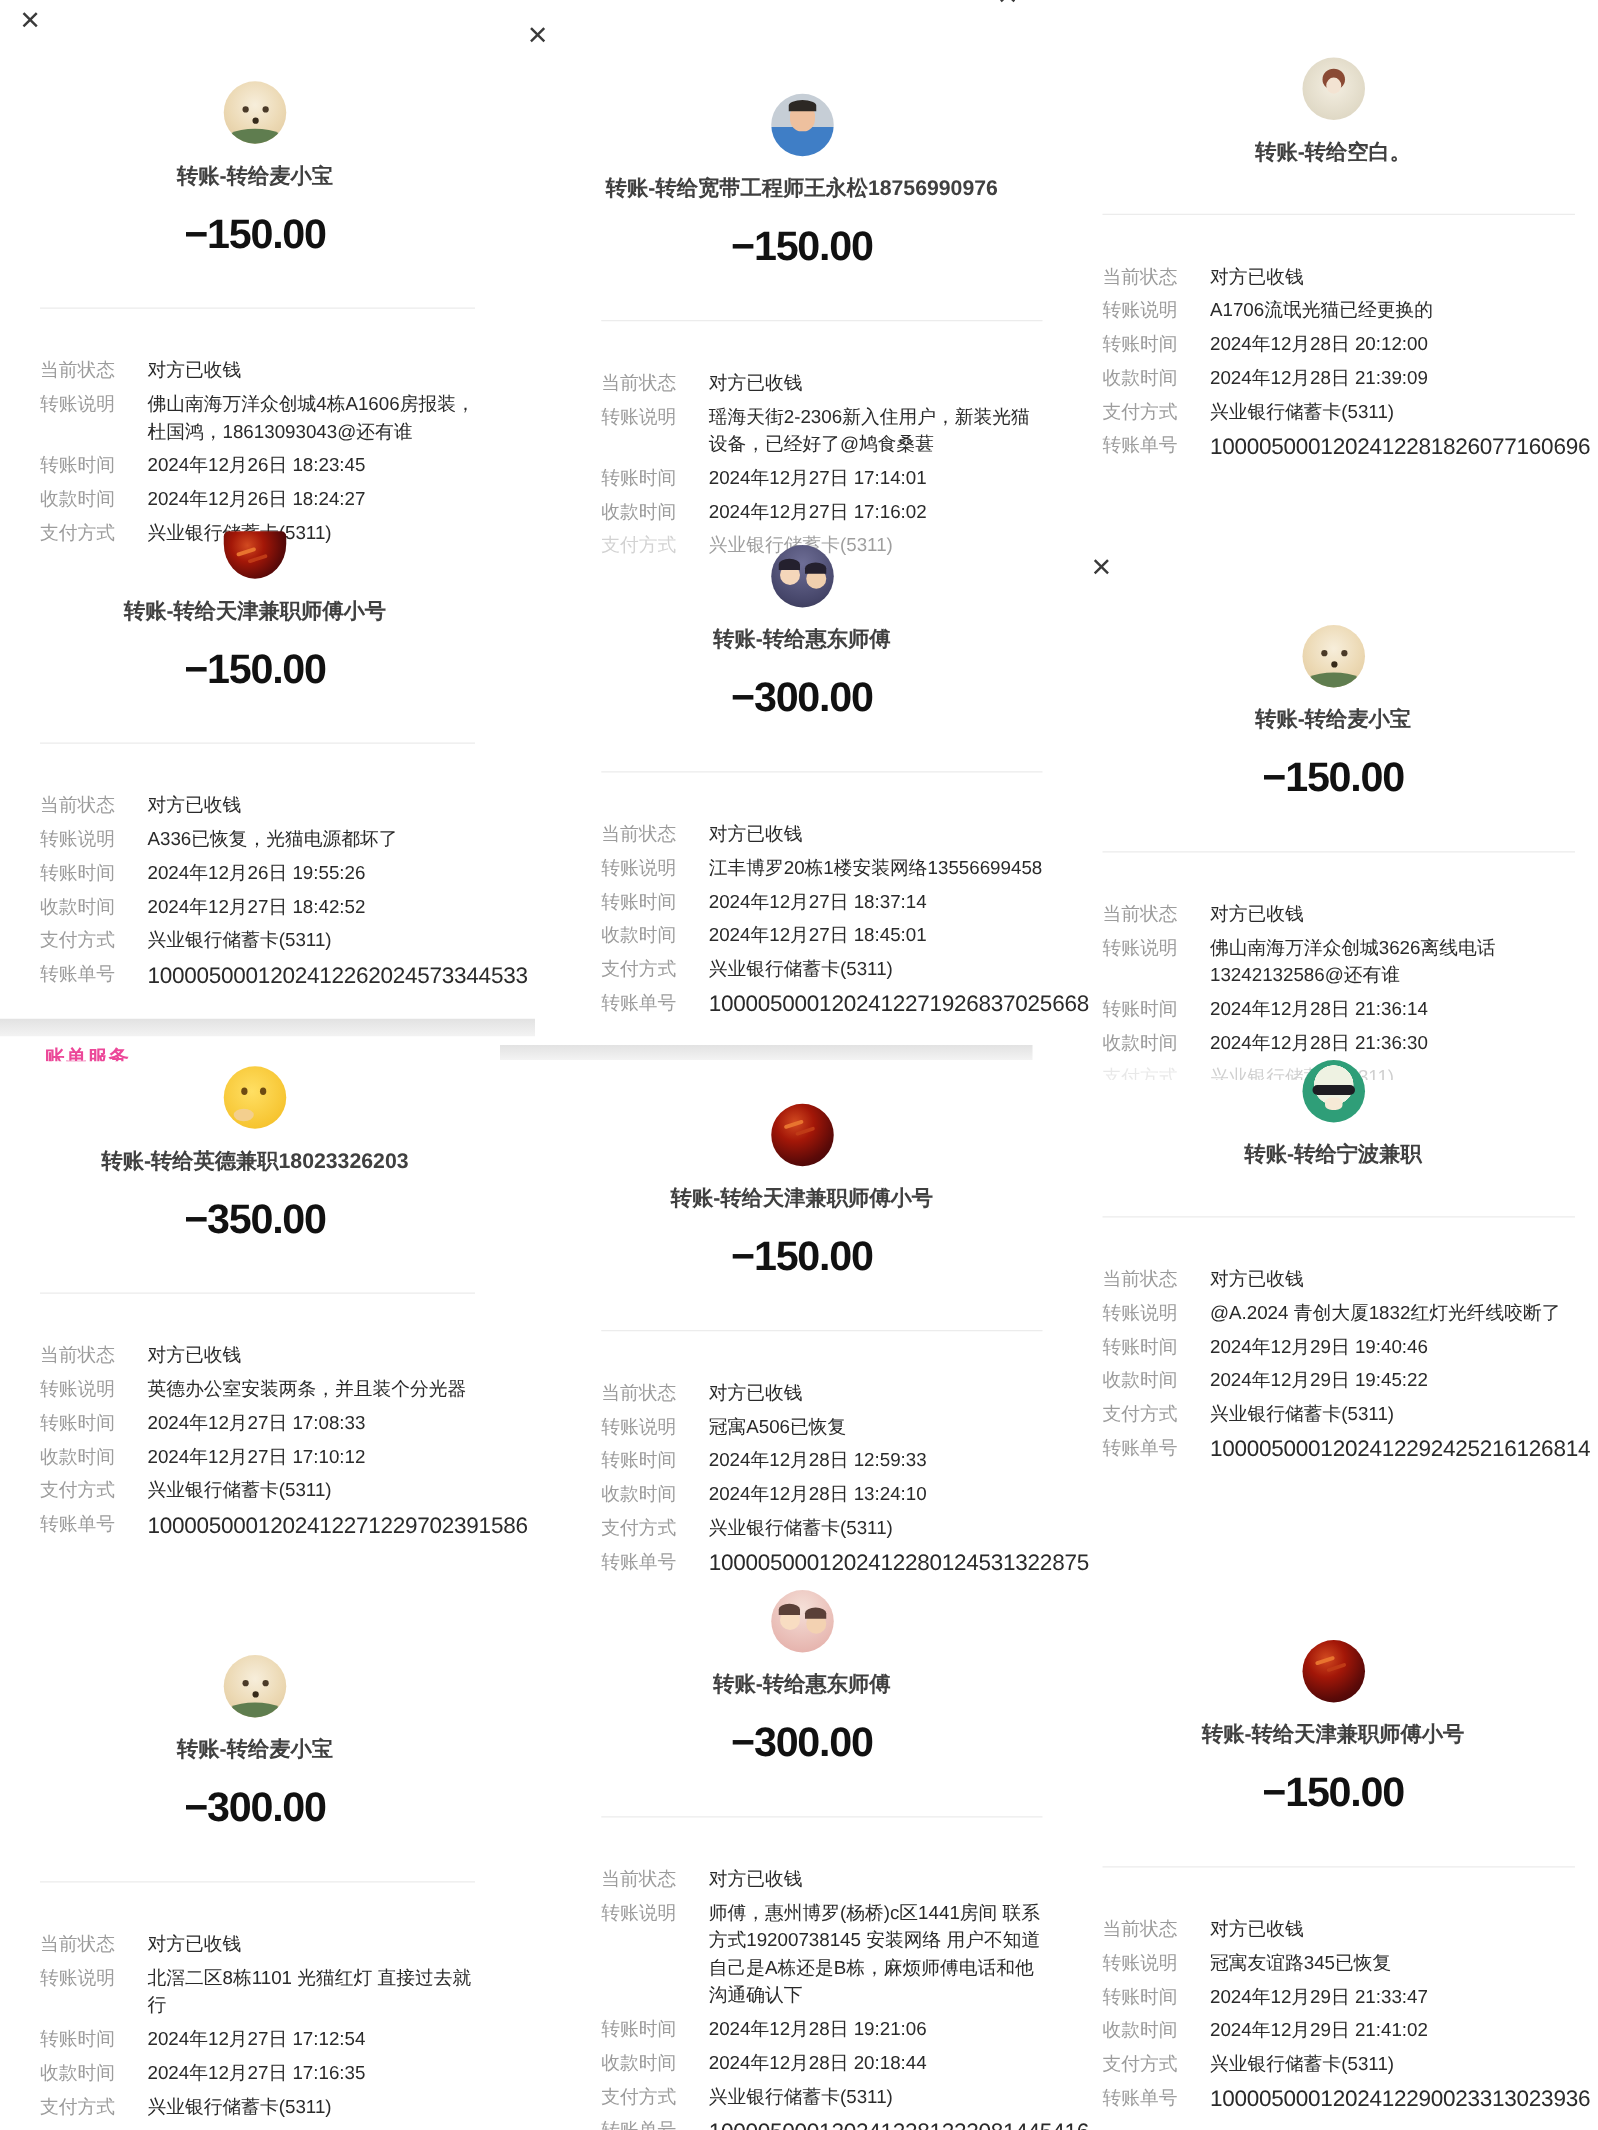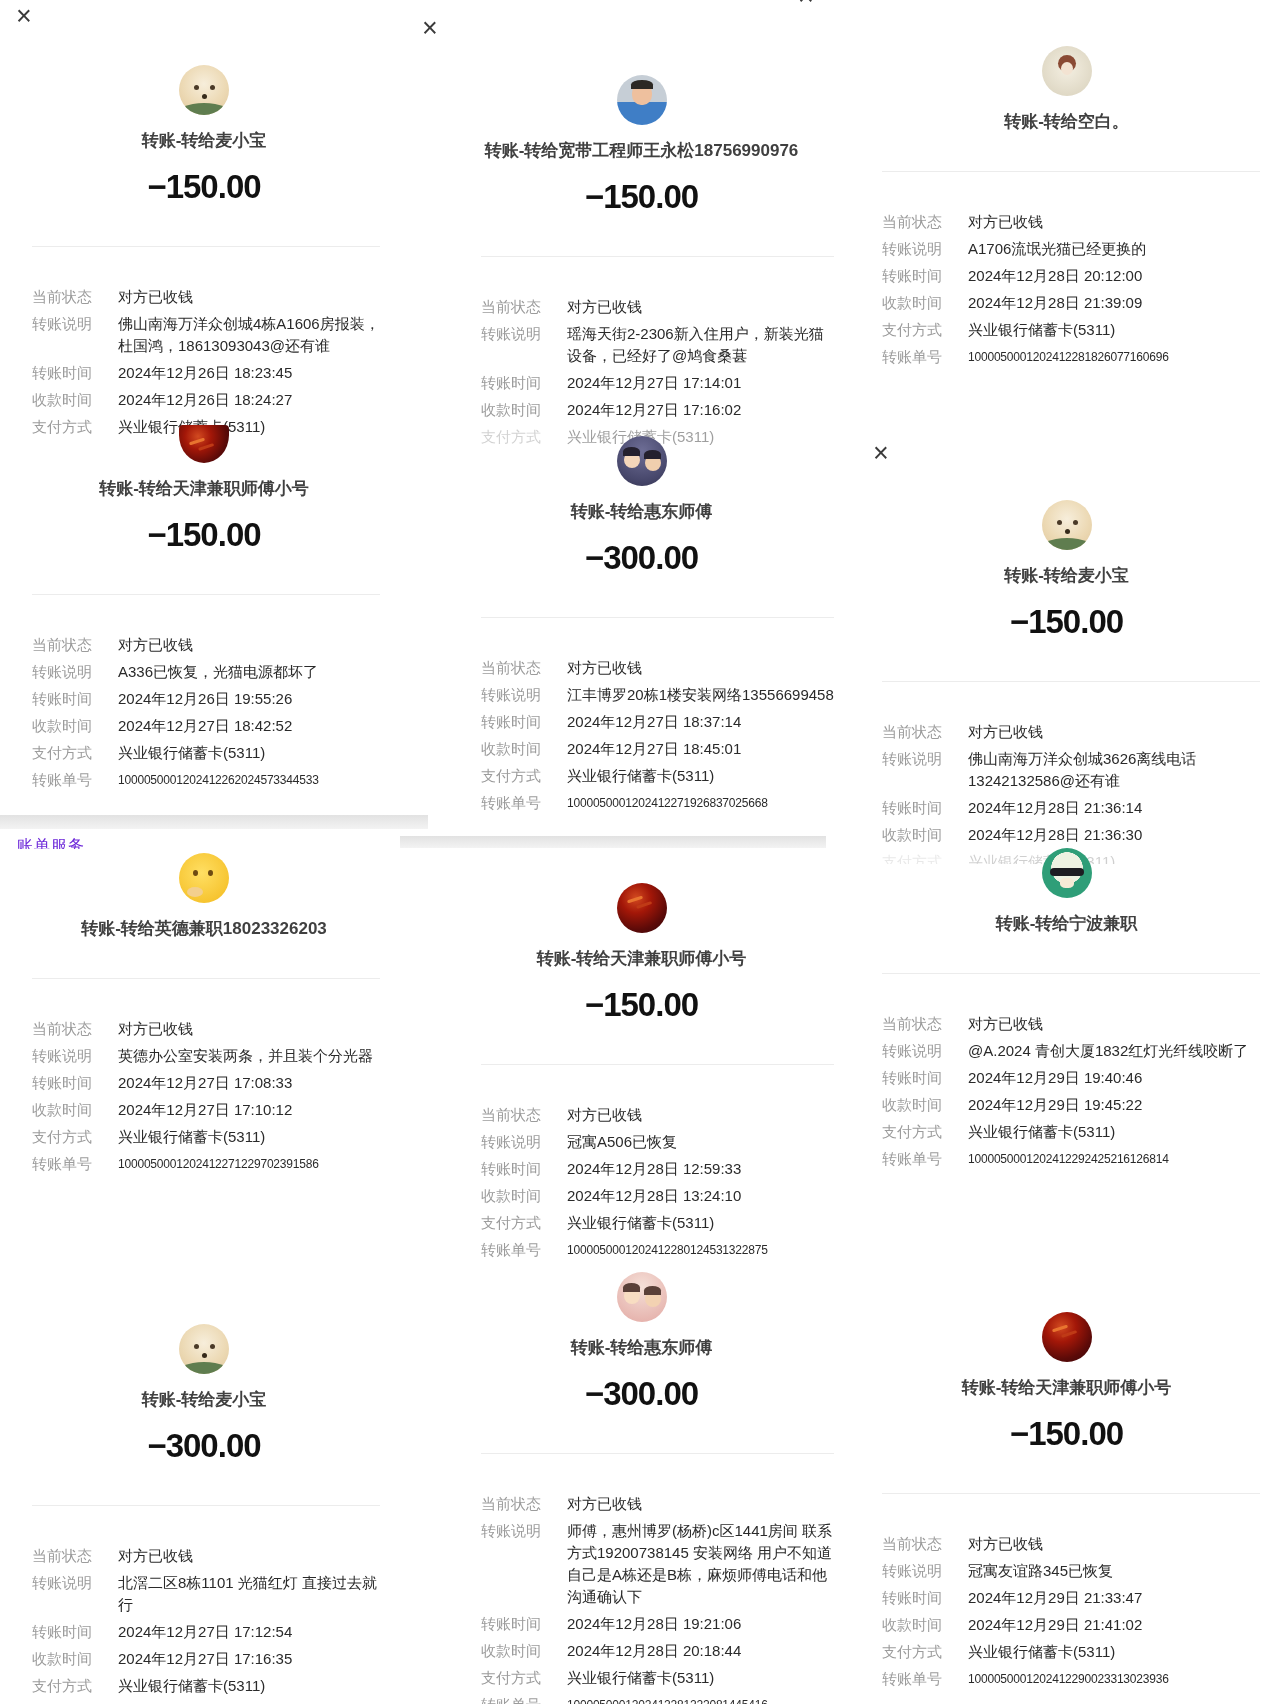--- a/index.html
+++ b/index.html
@@ -17,34 +17,34 @@
   .avatar{width:50px;height:50px;border-radius:50%;position:relative;overflow:hidden;flex:none}
   .clip-avatar .avatar{height:38px;margin-top:12px;border-radius:4px 4px 25px 25px / 4px 4px 28px 28px}
 
   .title{margin:14px 0 0;font-size:17px;font-weight:700;line-height:24px;text-align:center;white-space:nowrap;color:#404040}
   .amount{margin-top:12px;font-size:33px;font-weight:700;line-height:44px;letter-spacing:-1px;text-align:center;color:#111}
   .divider{margin:37px var(--pr) 0 var(--pl);border-top:1px solid #ececec;height:0}
   .rows{margin:39px var(--pr) 0 var(--pl)}
   .row{display:flex;margin-bottom:5px;line-height:22px;font-size:15px}
   .lab{width:86px;flex:none;color:#9c9c9c}
   .val{flex:1;color:#2a2a2a}
-  .val.num{font-size:12px;letter-spacing:-0.2px;white-space:nowrap}
+  .val.num{font-size:18px;letter-spacing:-0.2px;white-space:nowrap}
   .row.faded{opacity:.45}
   .row.clip{opacity:.22;height:13px;overflow:hidden}
 
   .close{position:absolute;width:24px;height:24px;font-size:27px;line-height:24px;font-weight:300;color:#3a3a3a;text-align:center}
   .artifact-x{position:absolute;left:794px;top:0;width:26px;height:8px;overflow:hidden}
   .artifact-x .close{position:relative;top:-16px;left:0}
 
   .band{position:absolute;background:linear-gradient(#e2e2e2,#f3f3f3)}
   .band1{left:0;top:815px;width:428px;height:14px}
   .band2{left:400px;top:836px;width:426px;height:12px}
 
-  .partial-tab{position:absolute;left:17px;top:836px;width:96px;height:13px;overflow:hidden;
-    font-size:16px;font-weight:400;color:#6d28d9;letter-spacing:1px}
+  .partial-tab{position:absolute;left:36px;top:836px;width:96px;height:13px;overflow:hidden;
+    font-size:16px;font-weight:700;color:#ec4899;letter-spacing:1px}
 
   
   .av-puppy{background:radial-gradient(circle at 50% 38%,#f7eedb 0%,#ecd9b4 55%,#dfc69a 100%)}
   .av-puppy::before{content:"";position:absolute;left:15px;top:20px;width:5px;height:5px;border-radius:50%;background:#4a3a28;
     box-shadow:16px 0 0 #4a3a28,8px 9px 0 #362a1a}
   .av-puppy::after{content:"";position:absolute;left:-4px;bottom:-16px;width:58px;height:28px;border-radius:50%;background:#5f7d4f}
 
   .av-redflag{background:radial-gradient(circle at 38% 30%,#d24a20 0%,#a31708 32%,#5c0a08 68%,#32050a 100%)}
   .av-redflag::before{content:"";position:absolute;left:10px;top:15px;width:16px;height:3px;border-radius:2px;background:#e8742f;
     box-shadow:7px 8px 0 #bf3a16;transform:rotate(-18deg)}
@@ -151,20 +151,21 @@
         <span class="val num">1000050001202412262024573344533</span>
       </div>
     </div>
 </section>
 
 <section class="record c1" style="top:853px">
   <div class="avatar-slot">
       <div class="avatar av-think"></div>
     </div>
   <h2 class="title">转账-转给英德兼职18023326203</h2>
+  <div class="amount">−350.00</div>
   <div class="divider"></div>
   <div class="rows">
       <div class="row">
         <span class="lab">当前状态</span>
         <span class="val">对方已收钱</span>
       </div>
       <div class="row">
         <span class="lab">转账说明</span>
         <span class="val">英德办公室安装两条，并且装个分光器</span>
       </div>

